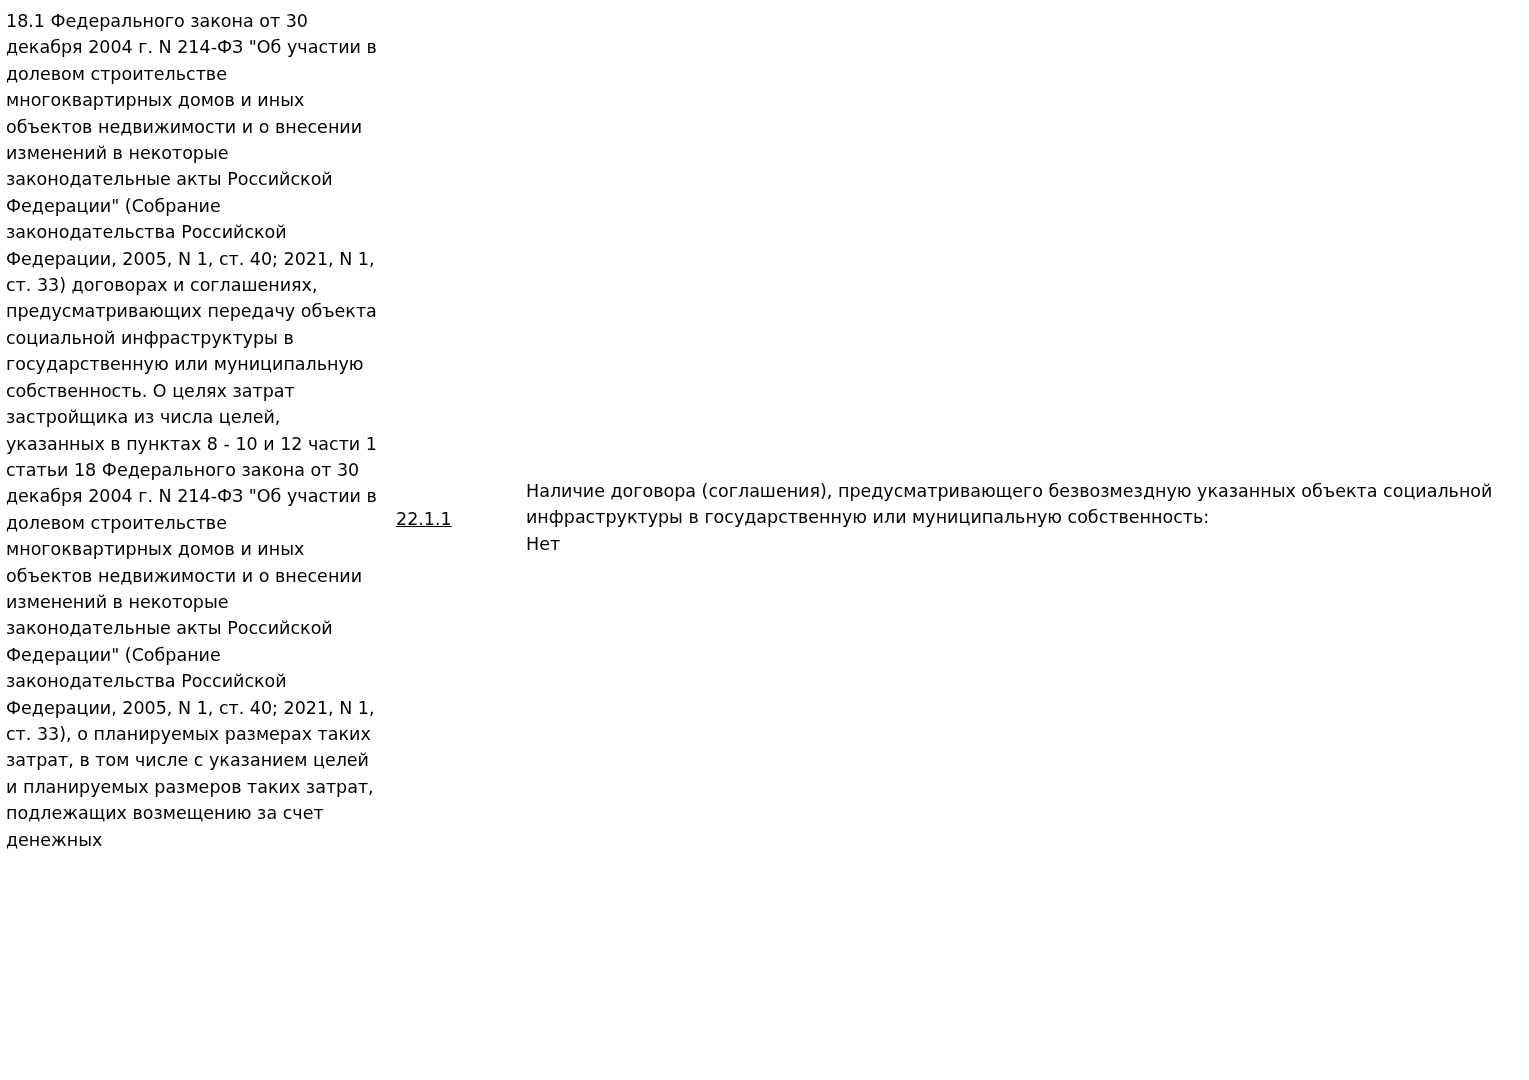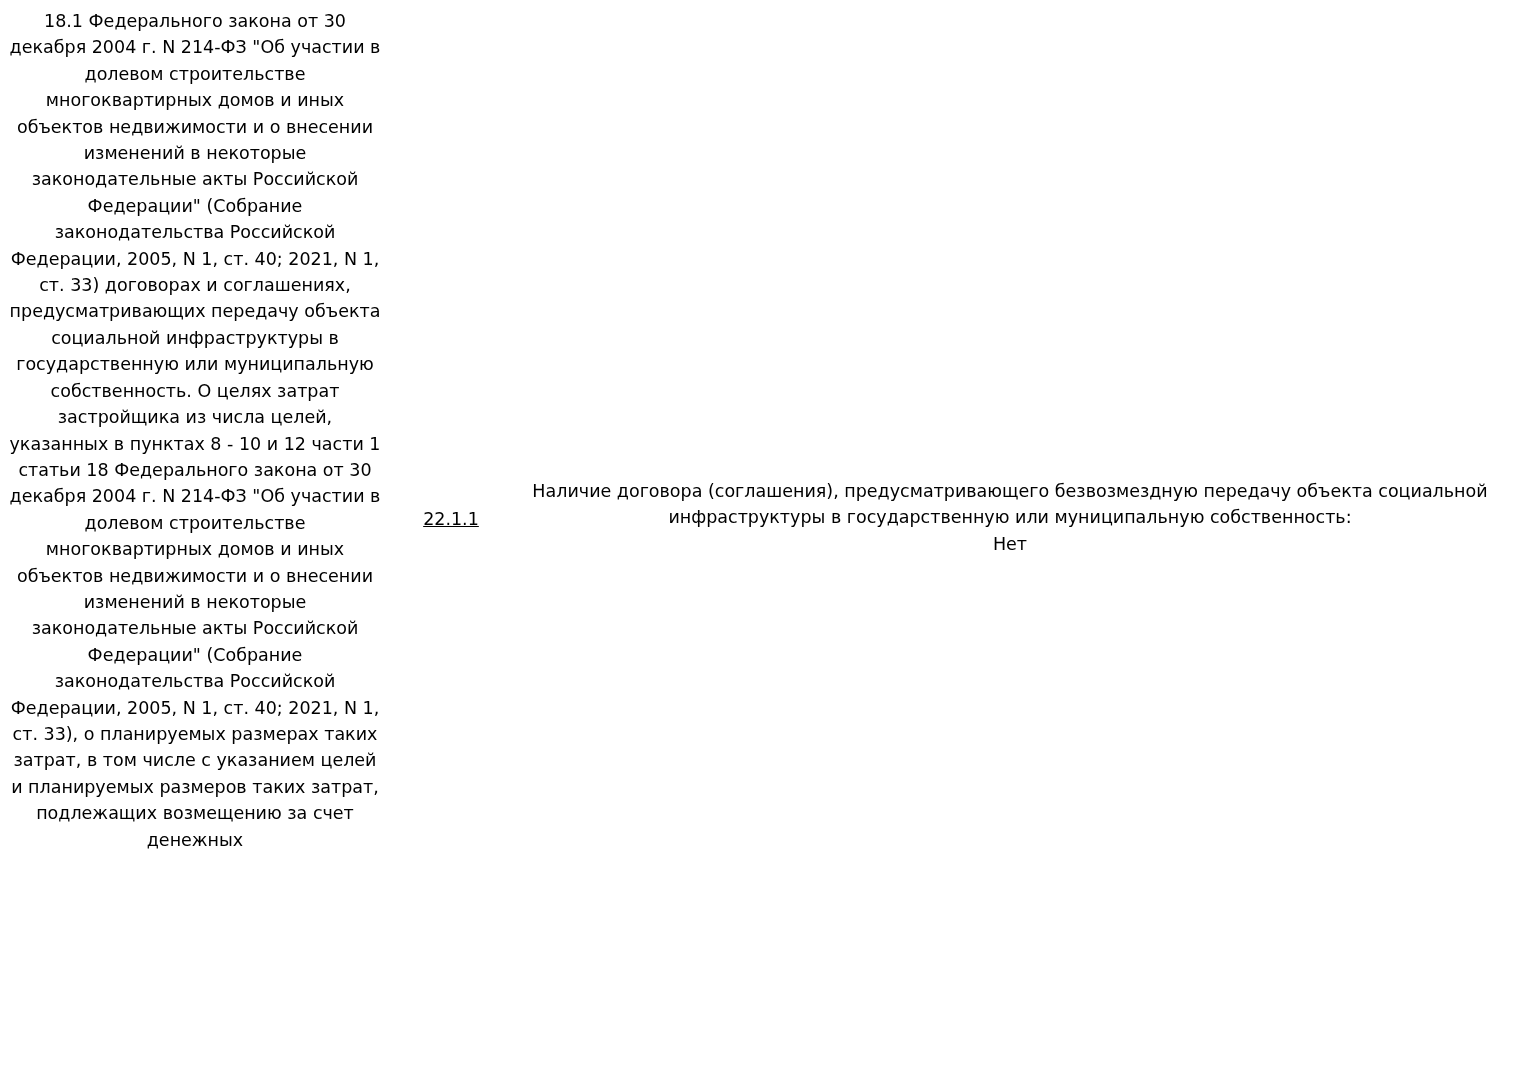--- a/index.html
+++ b/index.html
@@ -17,21 +17,20 @@
   }
   .doc-table {
     width: 1529px;
     border-collapse: collapse;
     table-layout: fixed;
   }
   .doc-table td {
     vertical-align: top;
     padding: 0;
     border: 0;
-    text-align: center;
   }
   
   .col-desc  { width: 390px; }
   .col-code  { width: 122px; }
   .col-value { width: 1002px; }
   .col-edge  { width: 15px; }
 
   .cell-inner {
     font-size: 17.5px;
     line-height: 26.4px;
@@ -79,21 +78,21 @@
   </colgroup>
   <tbody>
     <tr>
       <td class="desc-cell">
         <div class="cell-inner">18.1 Федерального закона от 30 декабря 2004 г. N 214-ФЗ "Об участии в долевом строительстве многоквартирных домов и иных объектов недвижимости и о внесении изменений в некоторые законодательные акты Российской Федерации" (Собрание законодательства Российской Федерации, 2005, N 1, ст. 40; 2021, N 1, ст. 33) договорах и соглашениях, предусматривающих передачу объекта социальной инфраструктуры в государственную или муниципальную собственность. О целях затрат застройщика из числа целей, указанных в пунктах 8 - 10 и 12 части 1 статьи 18 Федерального закона от 30 декабря 2004 г. N 214-ФЗ "Об участии в долевом строительстве многоквартирных домов и иных объектов недвижимости и о внесении изменений в некоторые законодательные акты Российской Федерации" (Собрание законодательства Российской Федерации, 2005, N 1, ст. 40; 2021, N 1, ст. 33), о планируемых размерах таких затрат, в том числе с указанием целей и планируемых размеров таких затрат, подлежащих возмещению за счет денежных</div>
       </td>
       <td class="code-cell">
         <div class="cell-inner">22.1.1</div>
       </td>
       <td class="value-cell">
-        <div class="cell-inner">Наличие договора (соглашения), предусматривающего безвозмездную передачу объекта социальной инфраструктуры в государственную или муниципальную собственность:
+        <div class="cell-inner">Наличие договора (соглашения), предусматривающего безвозмездную указанных объекта социальной инфраструктуры в государственную или муниципальную собственность:
 Нет</div>
       </td>
       <td class="edge-cell">
         <div class="cell-inner"></div>
       </td>
     </tr>
   </tbody>
 </table>
 
 </body></html>

